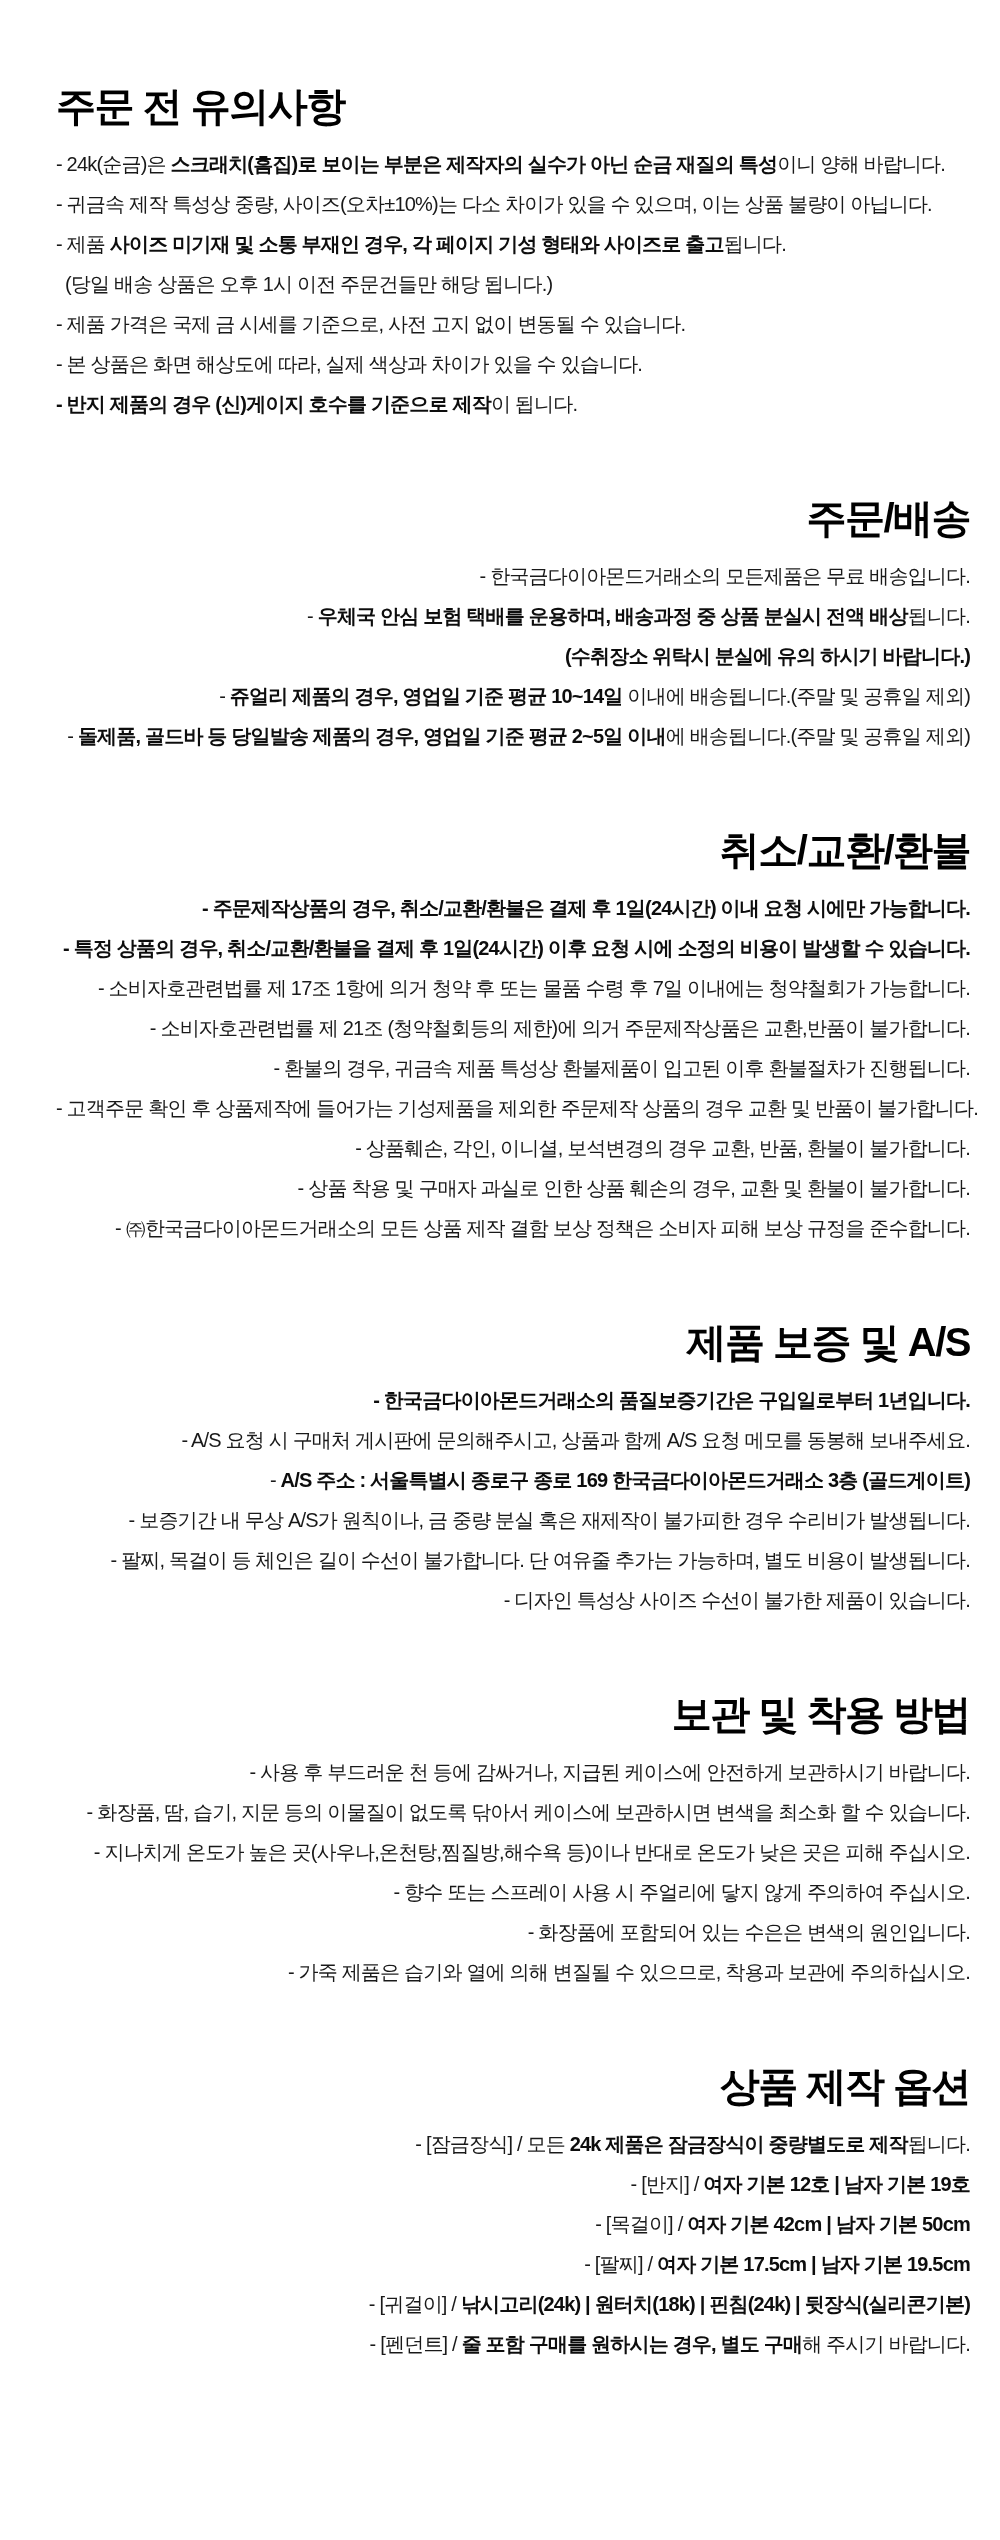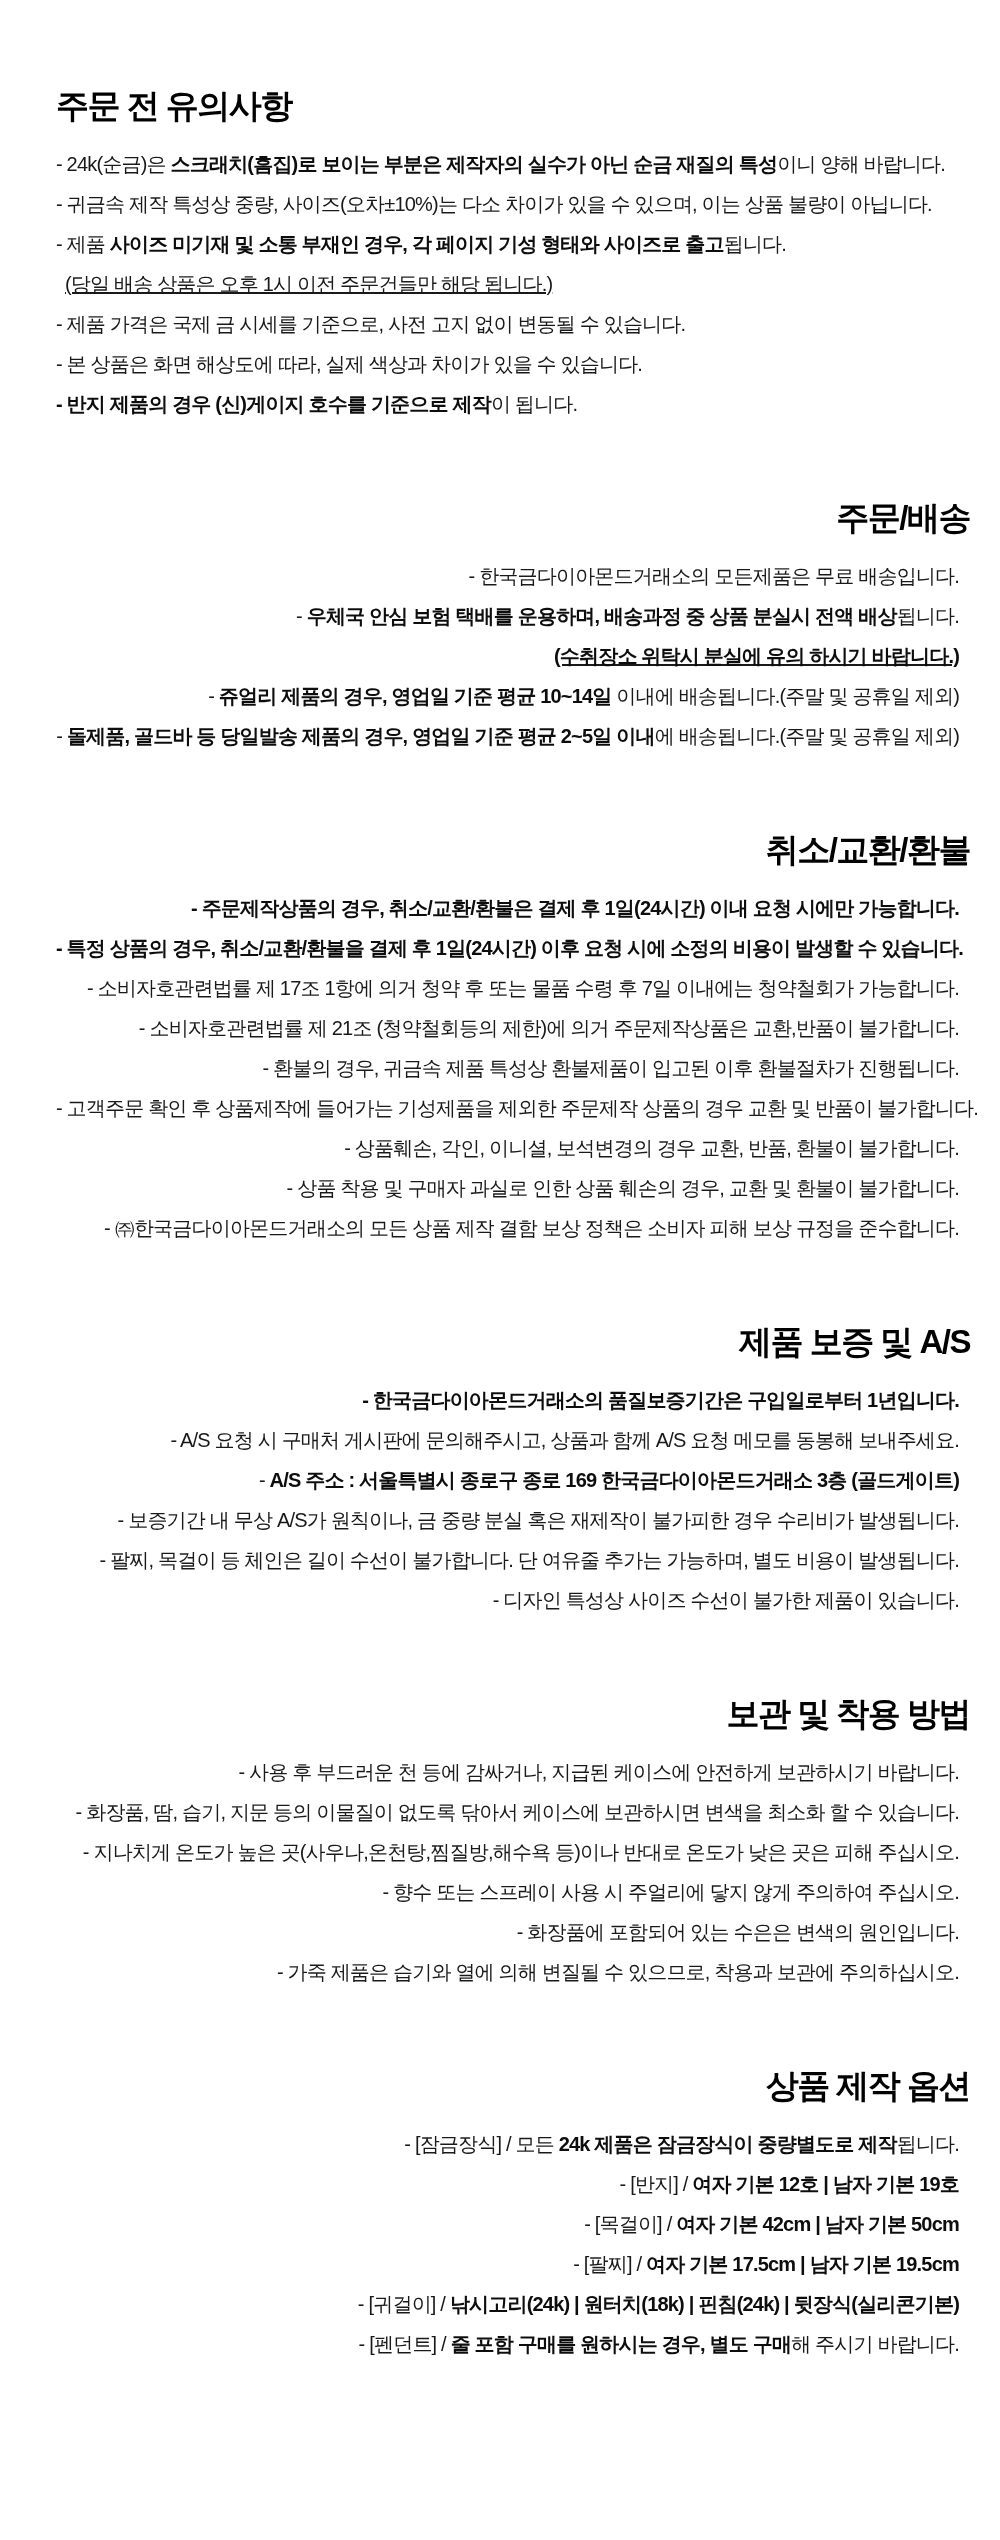--- a/index.html
+++ b/index.html
@@ -18,41 +18,40 @@
     box-sizing: border-box;
     width: 1000px;
     padding: 84px 30px 60px 56px;
   }
   .notice-section + .notice-section {
     margin-top: 72px;
     text-align: right;
   }
   .section-title {
     margin: 0;
-    font-size: 33px;
+    font-size: 40px;
     line-height: 44px;
     font-weight: 700;
     color: #000000;
     letter-spacing: -1.5px;
   }
   .section-items {
     list-style: none;
-    margin: 16px 11px 0 0;
+    margin: 16px 0 0 0;
     padding: 0;
   }
   .notice-line {
     font-size: 20px;
     line-height: 40px;
     letter-spacing: -0.8px;
     white-space: nowrap;
     color: #191919;
   }
   .notice-line.indent {
     padding-left: 9px;
-    text-decoration: underline;
   }
   .seg { font-weight: 400; }
   .seg.bold { font-weight: 700; color: #0d0d0d; }
 </style>
 </head>
 <body>
 
 <div class="notice-body">
     <section class="notice-section">
       <h2 class="section-title">주문 전 유의사항</h2>

